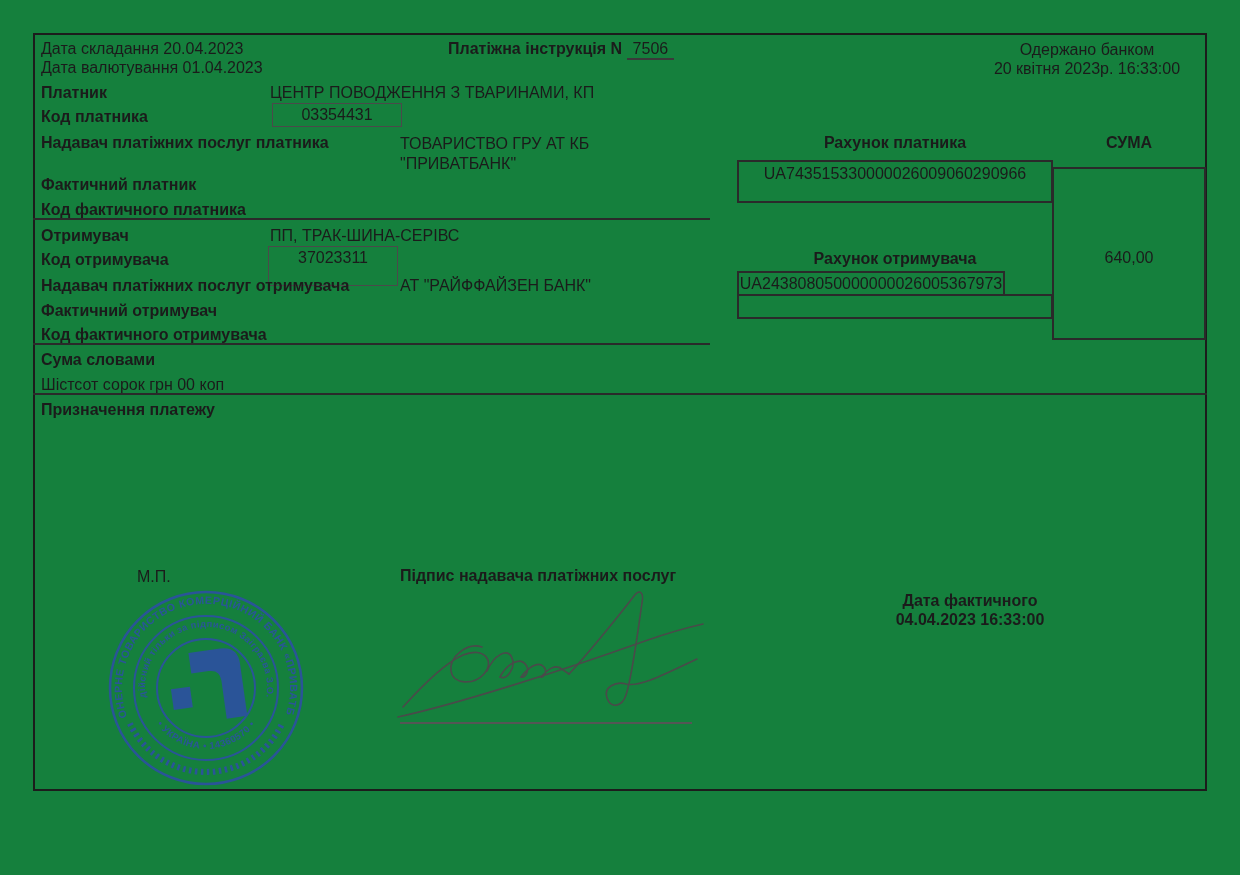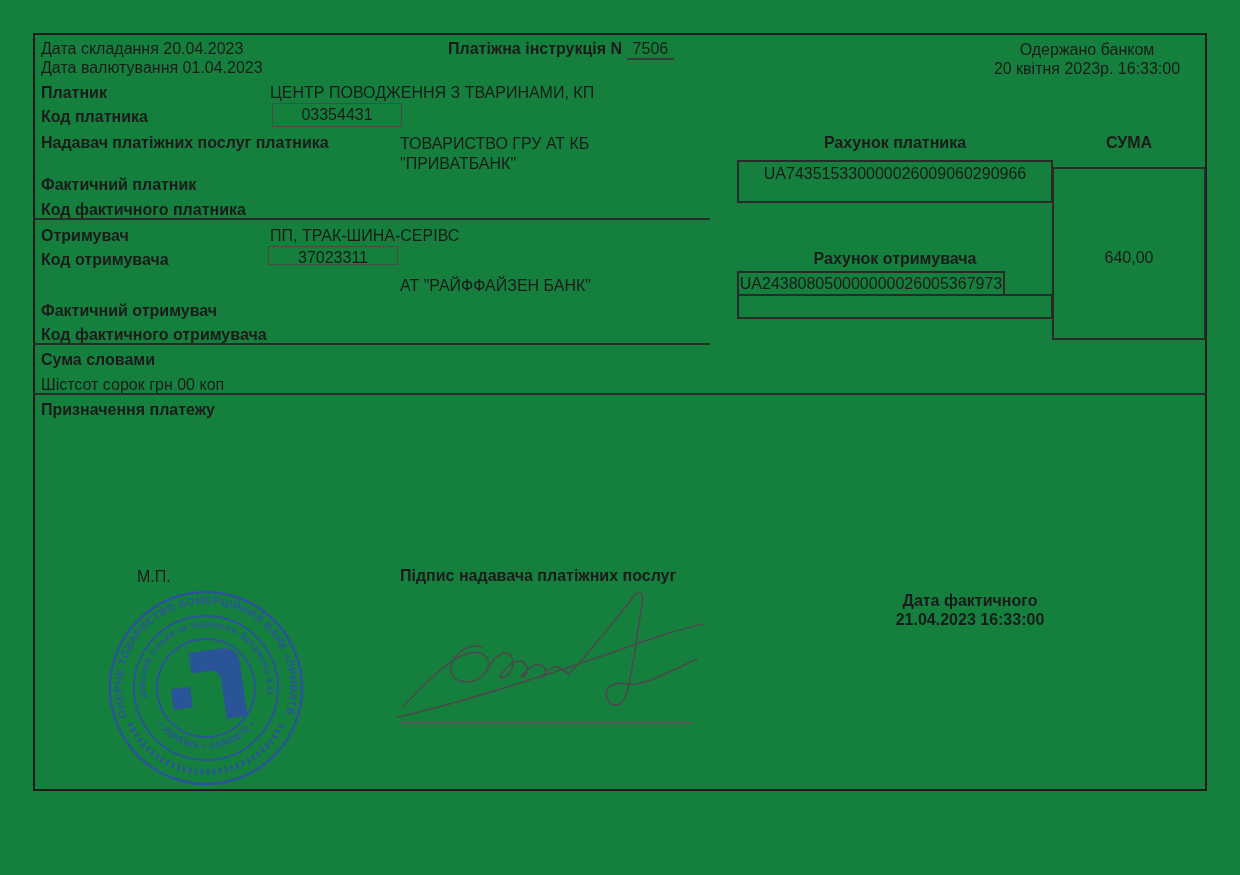--- a/index.html
+++ b/index.html
@@ -56,44 +56,45 @@
   <div class="abs box2" style="left:1052px;top:167px;width:154px;height:173px;"></div>
   <div class="abs ctr" style="left:1052px;top:249px;width:154px;">640,00</div>
 
   <div class="abs b" style="left:41px;top:201px;">Код фактичного платника</div>
   <div class="abs hline" style="left:33px;top:218px;width:677px;"></div>
 
   <div class="abs b" style="left:41px;top:227px;">Отримувач</div>
   <div class="abs" style="left:270px;top:227px;">ПП, ТРАК-ШИНА-СЕРІВС</div>
 
   <div class="abs b" style="left:41px;top:251px;">Код отримувача</div>
-  <div class="abs box1" style="left:268px;top:246px;width:130px;height:19px;line-height:22px;">37023311</div>
+  <div class="abs box1" style="left:268px;top:246px;width:130px;height:40px;line-height:22px;">37023311</div>
 
   <div class="abs ctr b" style="left:737px;top:250px;width:316px;">Рахунок отримувача</div>
 
+  <div class="abs b" style="left:41px;top:277px;">Надавач платіжних послуг отримувача</div>
   <div class="abs" style="left:400px;top:277px;">АТ "РАЙФФАЙЗЕН БАНК"</div>
   <div class="abs box2" style="left:737px;top:271px;width:268px;height:25px;line-height:21px;">UA243808050000000026005367973</div>
   <div class="abs box2" style="left:737px;top:294px;width:316px;height:25px;"></div>
 
   <div class="abs b" style="left:41px;top:302px;">Фактичний отримувач</div>
   <div class="abs b" style="left:41px;top:326px;">Код фактичного отримувача</div>
   <div class="abs hline" style="left:33px;top:343px;width:677px;"></div>
 
   <div class="abs b" style="left:41px;top:351px;">Сума словами</div>
   <div class="abs" style="left:41px;top:376px;">Шістсот сорок грн 00 коп</div>
   <div class="abs hline" style="left:33px;top:393px;width:1174px;"></div>
 
   <div class="abs b" style="left:41px;top:401px;">Призначення платежу</div>
 
   <div class="abs" style="left:137px;top:568px;">М.П.</div>
   <div class="abs b" style="left:400px;top:567px;">Підпис надавача платіжних послуг</div>
 
   <div class="abs ctr b" style="left:870px;top:591px;width:200px;line-height:19px;">
     <div>Дата фактичного</div>
-    <div>21.04.2023 16:33:00</div>
+    <div>04.04.2023 16:33:00</div>
   </div>
 
   <svg class="abs" style="left:106px;top:588px;opacity:.88;" width="200" height="200" viewBox="0 0 200 200">
     <defs>
       <path id="stpOuter" d="M 21.1,128.7 A 84,84 0 1 1 178.9,128.7"></path>
       <path id="stpInner" d="M 47.2,130.5 A 61,61 0 1 1 152.8,130.5"></path>
       <path id="stpInnerBottom" d="M 42.7,120.9 A 61,61 0 0 0 157.3,120.9"></path>
     </defs>
     <g fill="none" stroke-width="2" stroke="#2d4fa5">
       <circle cx="100" cy="100" r="96" stroke-width="2.5"></circle>

